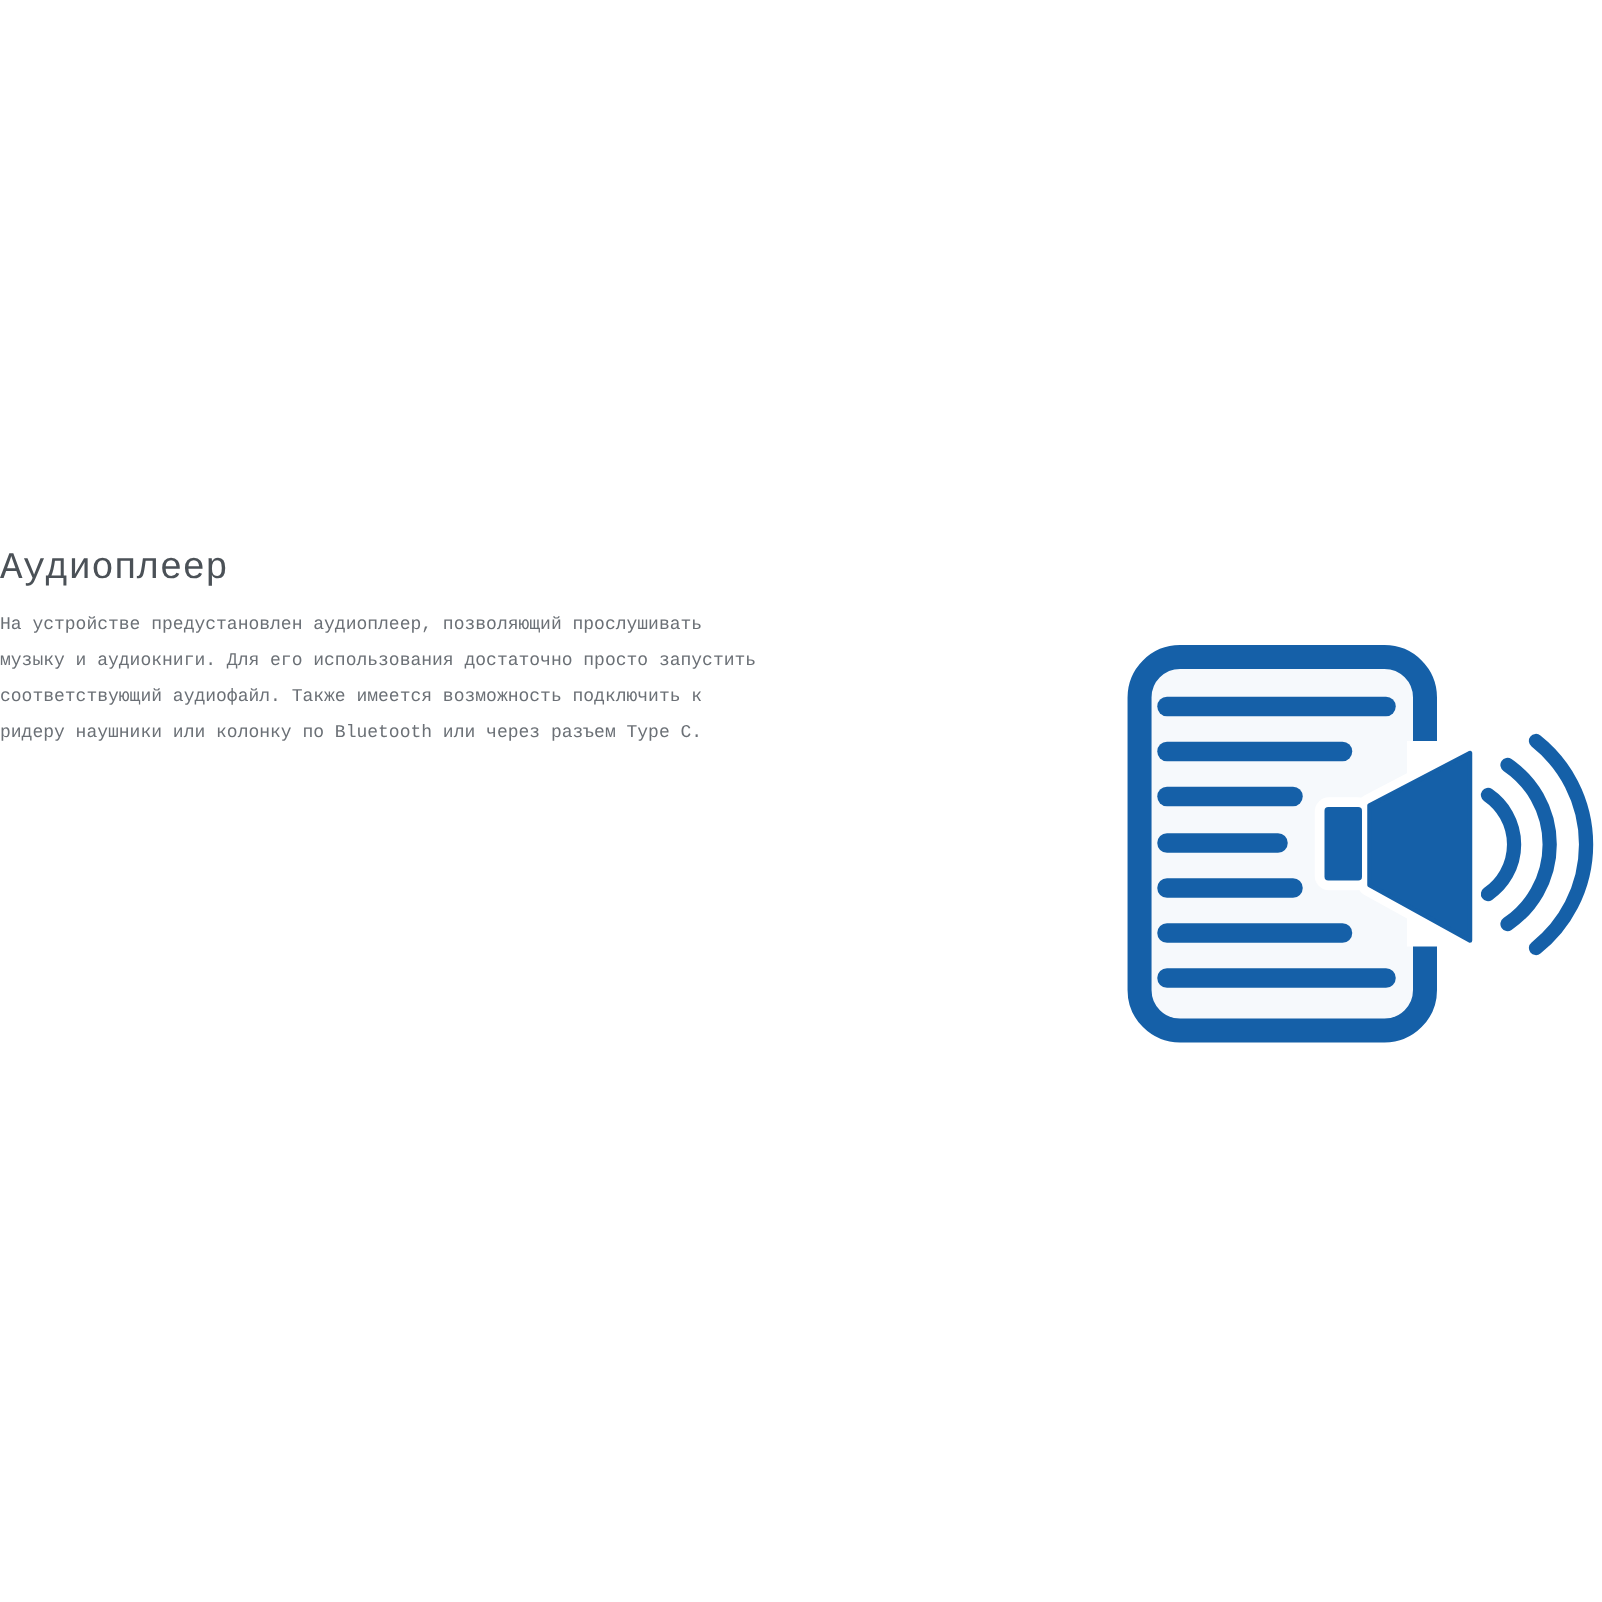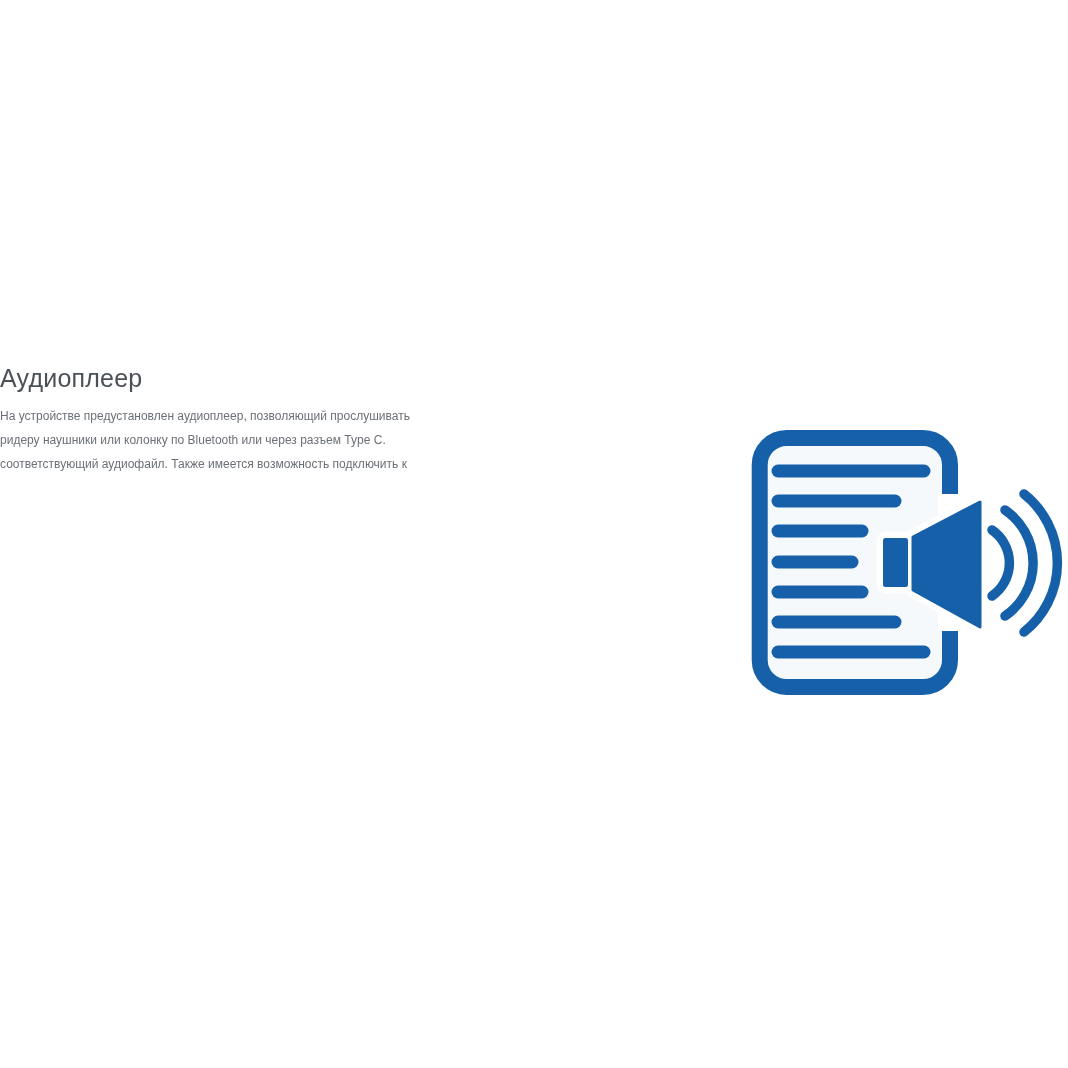--- a/index.html
+++ b/index.html
@@ -14,20 +14,21 @@
     background:var(--background);
     font-family:"Liberation Sans","DejaVu Sans",sans-serif;
     -webkit-font-smoothing:antialiased;
   }
   .canvas{
     position:relative;
     width:1068px;
     height:780px;
     background:var(--background);
     overflow:hidden;
+    font-family:Liberation Mono, monospace;
   }
   .section-title{
     position:absolute;
     left:0;
     top:364px;
     margin:0;
     font-size:25px;
     font-weight:400;
     letter-spacing:0.2px;
     color:var(--title);
@@ -54,22 +55,23 @@
 </style>
 </head>
 <body>
 
 <div class="canvas">
 
   <h2 class="section-title">Аудиоплеер</h2>
 
   <div class="section-paragraph">
     <div class="line">На устройстве предустановлен аудиоплеер, позволяющий прослушивать</div>
+    <div class="line">музыку и аудиокниги. Для его использования достаточно просто запустить</div>
+    <div class="line">соответствующий аудиофайл. Также имеется возможность подключить к</div>
     <div class="line">ридеру наушники или колонку по Bluetooth или через разъем Type C.</div>
-    <div class="line">соответствующий аудиофайл. Также имеется возможность подключить к</div>
   </div>
 
   <svg class="feature-icon" viewBox="0 0 320 270" aria-hidden="true">
 
     <rect x="11.7" y="10" width="190.3" height="249" rx="27" fill="var(--doc-fill)" stroke="var(--accent)" stroke-width="16"></rect>
 
     <g stroke="var(--accent)" stroke-width="13" stroke-linecap="round">
       <line x1="30" y1="43" x2="176" y2="43"></line>
       <line x1="30" y1="73" x2="147" y2="73"></line>
       <line x1="30" y1="103" x2="114" y2="103"></line>

